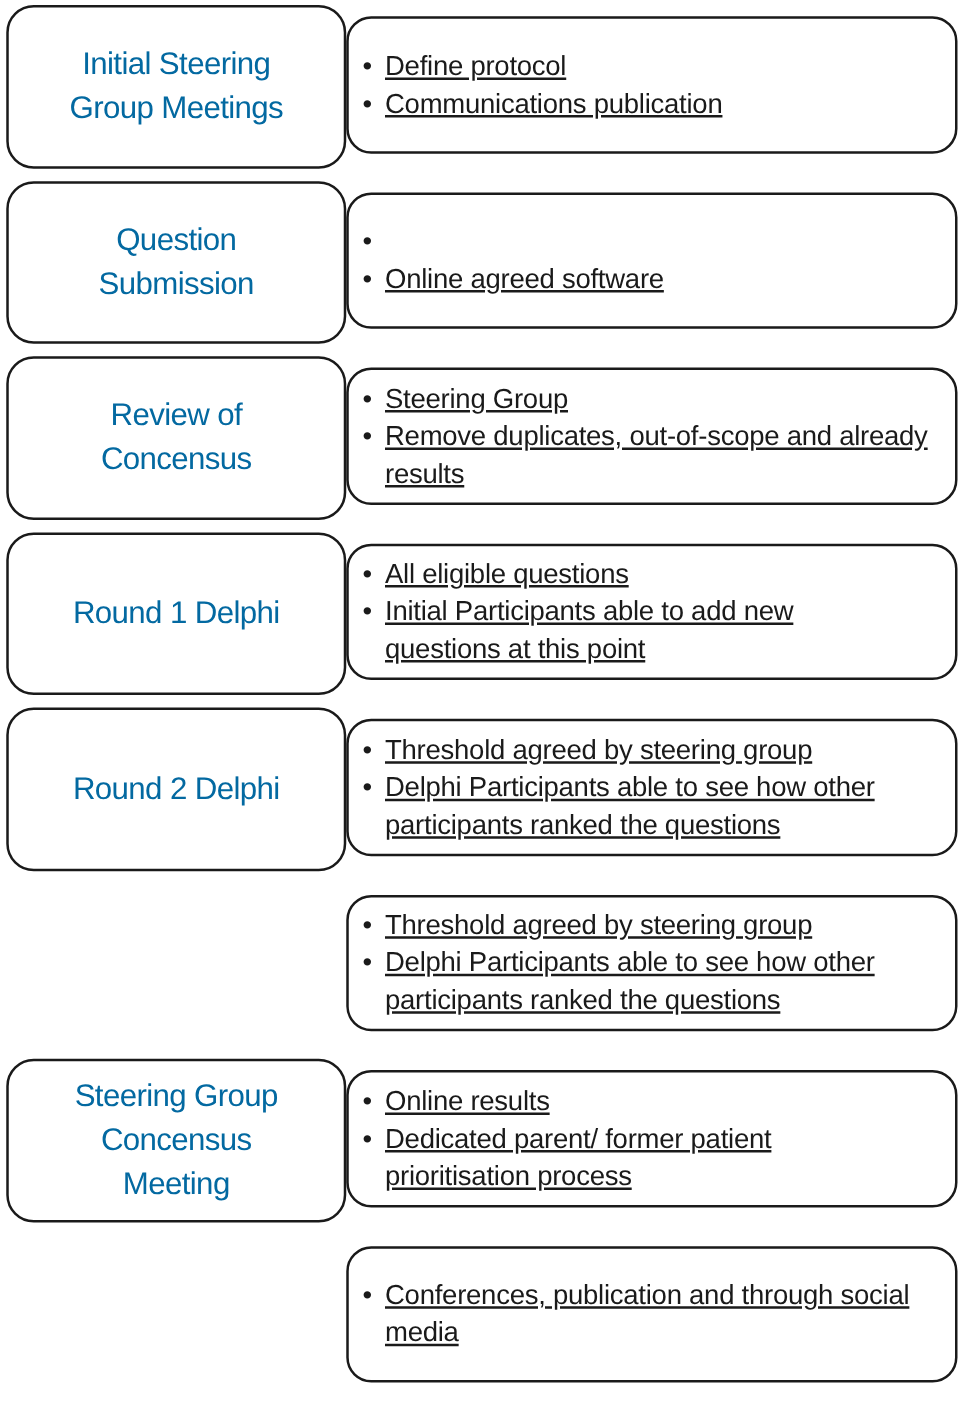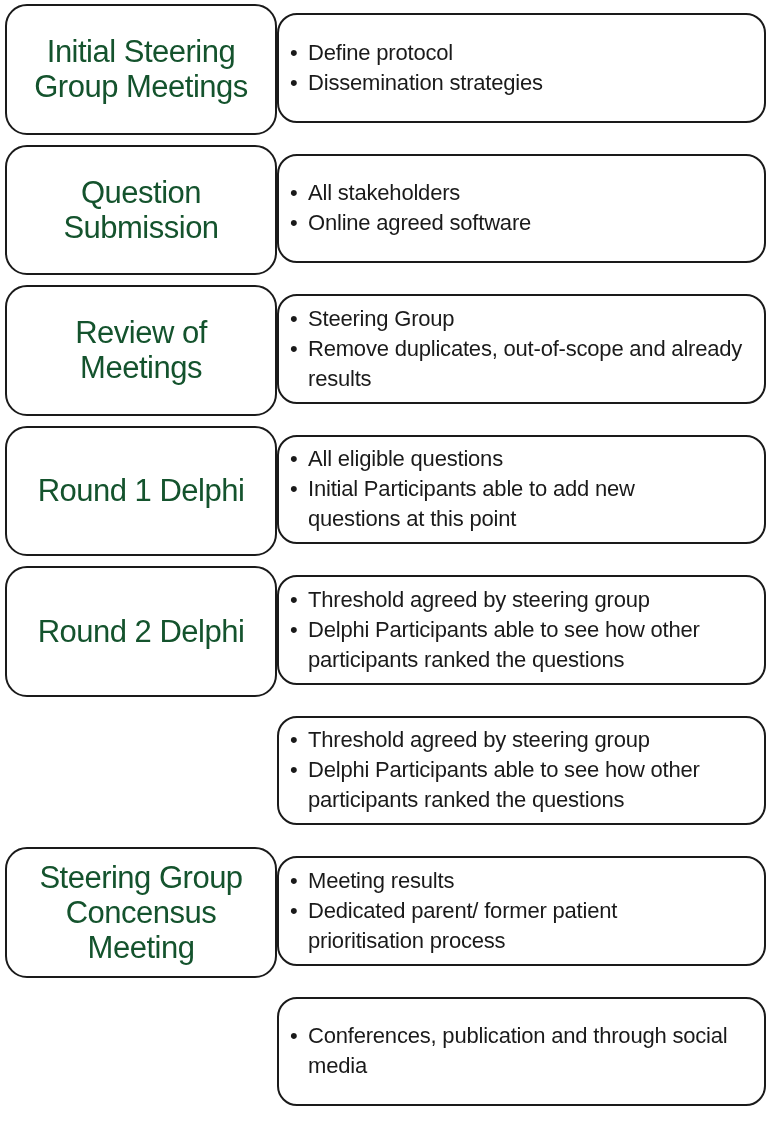--- a/index.html
+++ b/index.html
@@ -33,24 +33,24 @@
     height: 100%;
     box-sizing: border-box;
     background: #ffffff;
     border: 2.5px solid #1a1a1a;
     border-radius: 22px;
     display: flex;
     align-items: center;
     justify-content: center;
     text-align: center;
     padding: 0 20px;
-    font-size: 31px;
+    font-size: 25px;
     line-height: 35px;
     letter-spacing: -0.5px;
-    color: #14532d;
+    color: #0369a1;
     white-space: pre-line;
     z-index: 2;
   }
   .details {
     position: absolute;
     left: 277px;
     right: 4px;
     top: 9px;
     bottom: 12px;
     box-sizing: border-box;
@@ -74,50 +74,50 @@
   li.bullet {
     display: flex;
     align-items: flex-start;
   }
   .marker {
     flex: none;
     width: 18px;
   }
   .btext {
     white-space: pre-line;
+    text-decoration: underline;
   }
 </style>
 </head>
 <body>
 
 <div class="diagram">
 
   <div class="row">
     <div class="details">
       <ul class="bullets">
         <li class="bullet">
             <span class="marker">•</span>
             <span class="btext">Define protocol</span>
           </li>
         <li class="bullet">
             <span class="marker">•</span>
-            <span class="btext">Dissemination strategies</span>
+            <span class="btext">Communications publication</span>
           </li>
       </ul>
     </div>
     <div class="stage">Initial Steering
 Group Meetings</div>
   </div>
 
   <div class="row">
     <div class="details">
       <ul class="bullets">
         <li class="bullet">
             <span class="marker">•</span>
-            <span class="btext">All stakeholders</span>
           </li>
         <li class="bullet">
             <span class="marker">•</span>
             <span class="btext">Online agreed software</span>
           </li>
       </ul>
     </div>
     <div class="stage">Question
 Submission</div>
   </div>
@@ -130,21 +130,21 @@
             <span class="btext">Steering Group</span>
           </li>
         <li class="bullet">
             <span class="marker">•</span>
             <span class="btext">Remove duplicates, out-of-scope and already
 results</span>
           </li>
       </ul>
     </div>
     <div class="stage">Review of
-Meetings</div>
+Concensus</div>
   </div>
 
   <div class="row">
     <div class="details">
       <ul class="bullets">
         <li class="bullet">
             <span class="marker">•</span>
             <span class="btext">All eligible questions</span>
           </li>
         <li class="bullet">
@@ -188,21 +188,21 @@
           </li>
       </ul>
     </div>
   </div>
 
   <div class="row">
     <div class="details">
       <ul class="bullets">
         <li class="bullet">
             <span class="marker">•</span>
-            <span class="btext">Meeting results</span>
+            <span class="btext">Online results</span>
           </li>
         <li class="bullet">
             <span class="marker">•</span>
             <span class="btext">Dedicated parent/ former patient
 prioritisation process</span>
           </li>
       </ul>
     </div>
     <div class="stage">Steering Group
 Concensus

